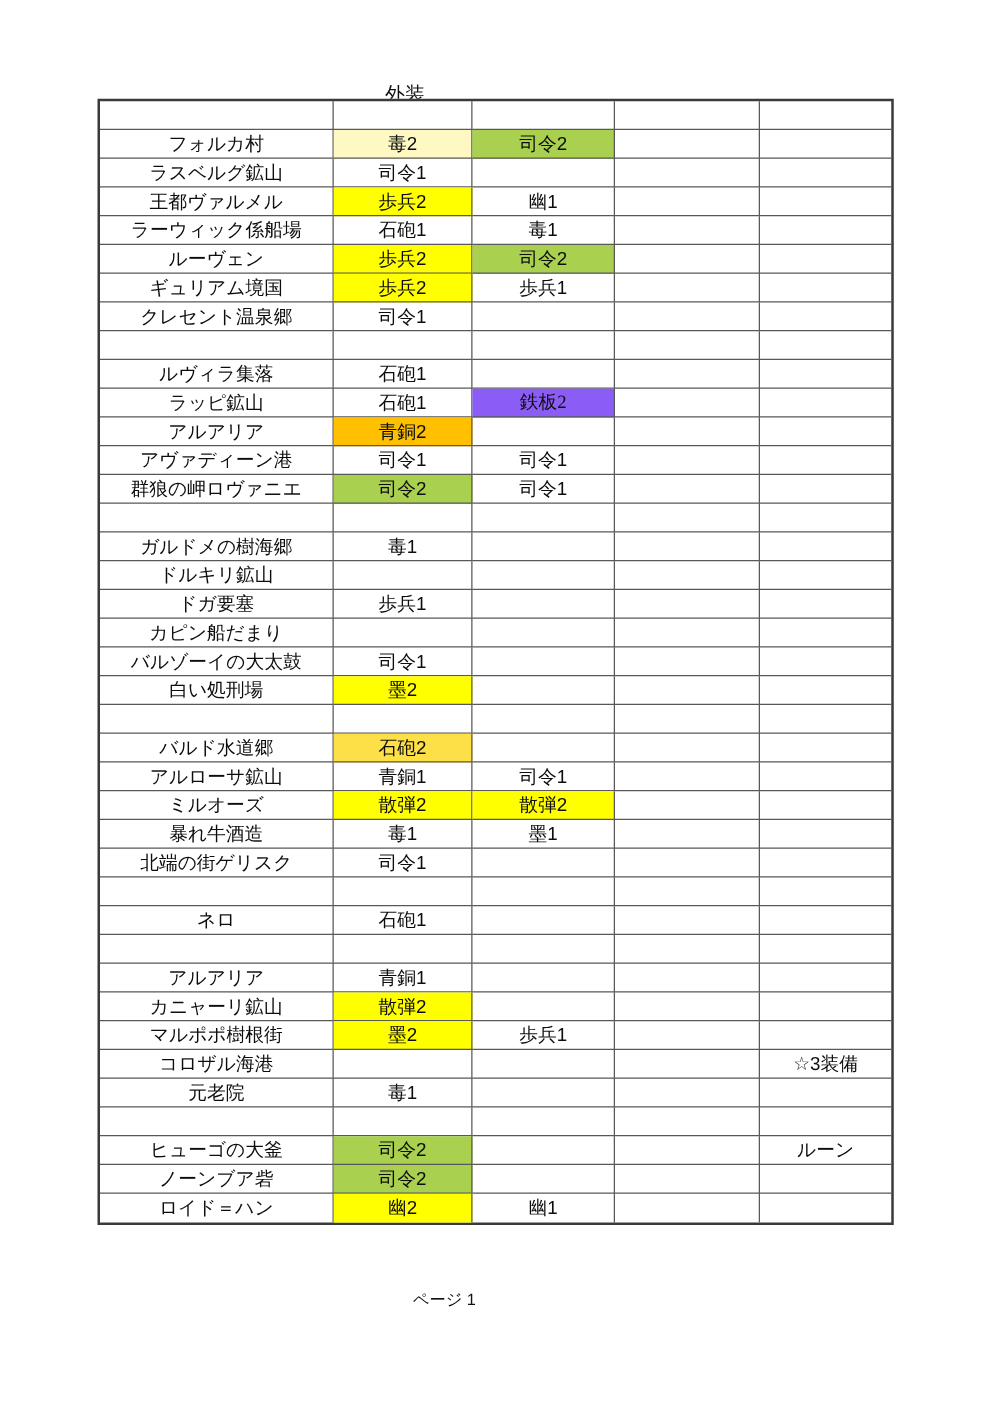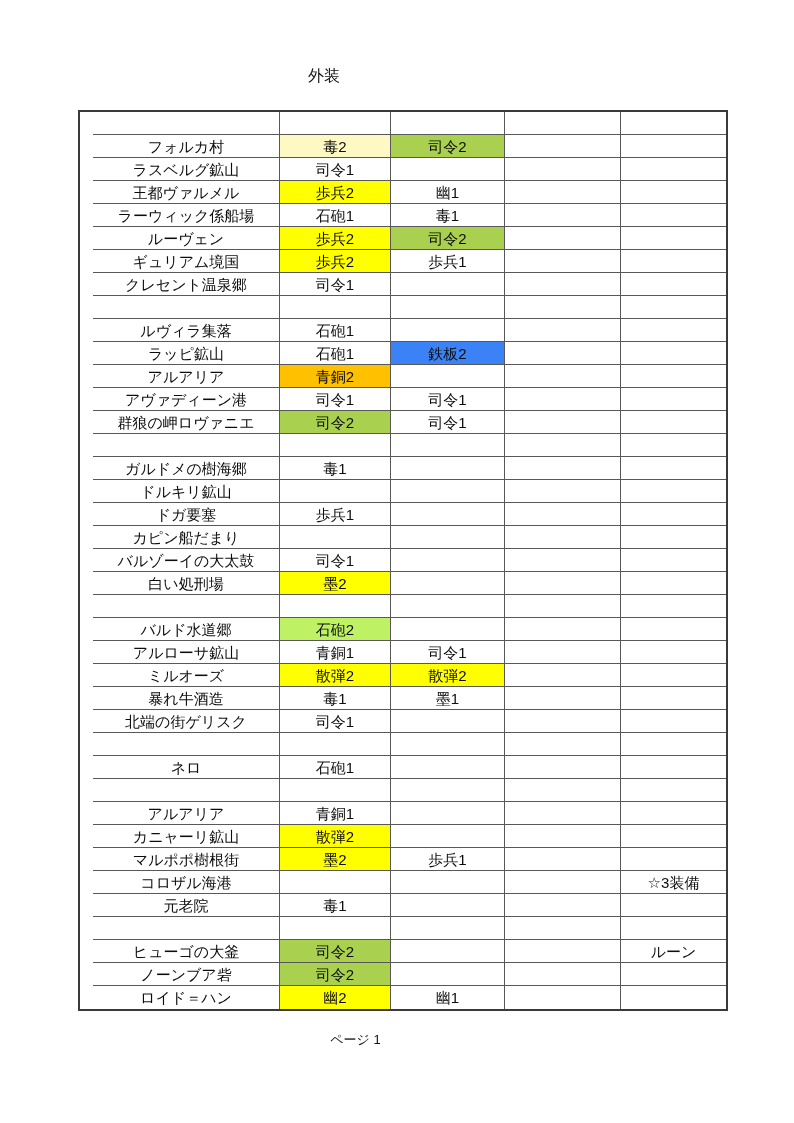--- a/index.html
+++ b/index.html
@@ -29,24 +29,23 @@
     top: 1031px;
     left: 0;
     width: 711px;
     text-align: center;
     font-size: 13px;
     color: #111111;
   }
   .sheet-table {
     position: absolute;
     left: 78px;
-    top: 110px;
+    top: 79px;
     border: 2px solid #3a3a3a;
     background: #ffffff;
-    padding-left: 13px;
   }
   .trow {
     display: grid;
     grid-template-columns: 187px 111px 114px 116px 105px;
     height: 23px;
   }
   .cell {
     border-right: 1px solid #585858;
     border-bottom: 1px solid #585858;
     box-sizing: border-box;
@@ -134,21 +133,21 @@
       <div class="trow">
         <div class="cell">ルヴィラ集落</div>
         <div class="cell">石砲1</div>
         <div class="cell"></div>
         <div class="cell"></div>
         <div class="cell"></div>
       </div>
       <div class="trow">
         <div class="cell">ラッピ鉱山</div>
         <div class="cell">石砲1</div>
-        <div class="cell" style="background: #3b82f6;">鉄板2</div>
+        <div class="cell" style="background: #8b5cf6; font-family: Liberation Serif, serif;">鉄板2</div>
         <div class="cell"></div>
         <div class="cell"></div>
       </div>
       <div class="trow">
         <div class="cell">アルアリア</div>
         <div class="cell" style="background: rgb(255, 192, 0);">青銅2</div>
         <div class="cell"></div>
         <div class="cell"></div>
         <div class="cell"></div>
       </div>
@@ -217,21 +216,21 @@
       </div>
       <div class="trow">
         <div class="cell"></div>
         <div class="cell"></div>
         <div class="cell"></div>
         <div class="cell"></div>
         <div class="cell"></div>
       </div>
       <div class="trow">
         <div class="cell">バルド水道郷</div>
-        <div class="cell" style="background: #bef264;">石砲2</div>
+        <div class="cell" style="background: #fde047;">石砲2</div>
         <div class="cell"></div>
         <div class="cell"></div>
         <div class="cell"></div>
       </div>
       <div class="trow">
         <div class="cell">アルローサ鉱山</div>
         <div class="cell">青銅1</div>
         <div class="cell">司令1</div>
         <div class="cell"></div>
         <div class="cell"></div>

